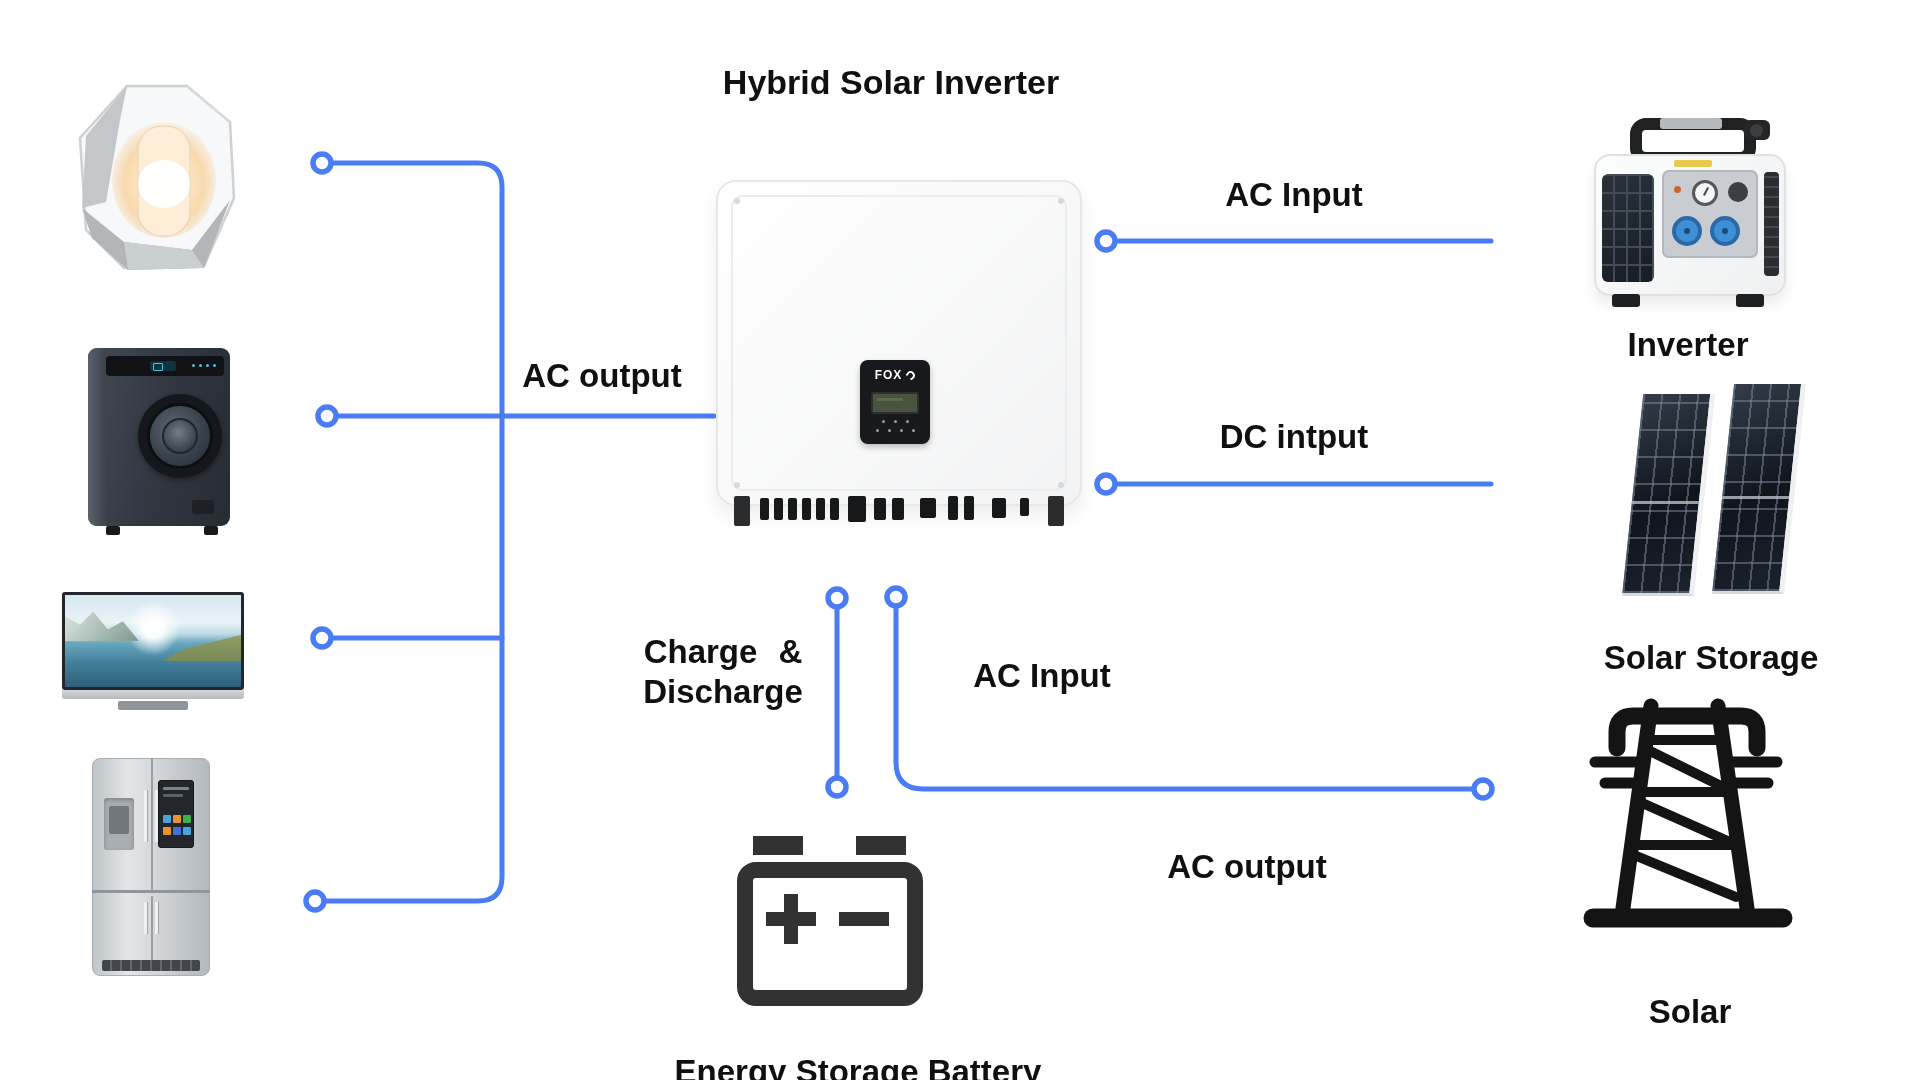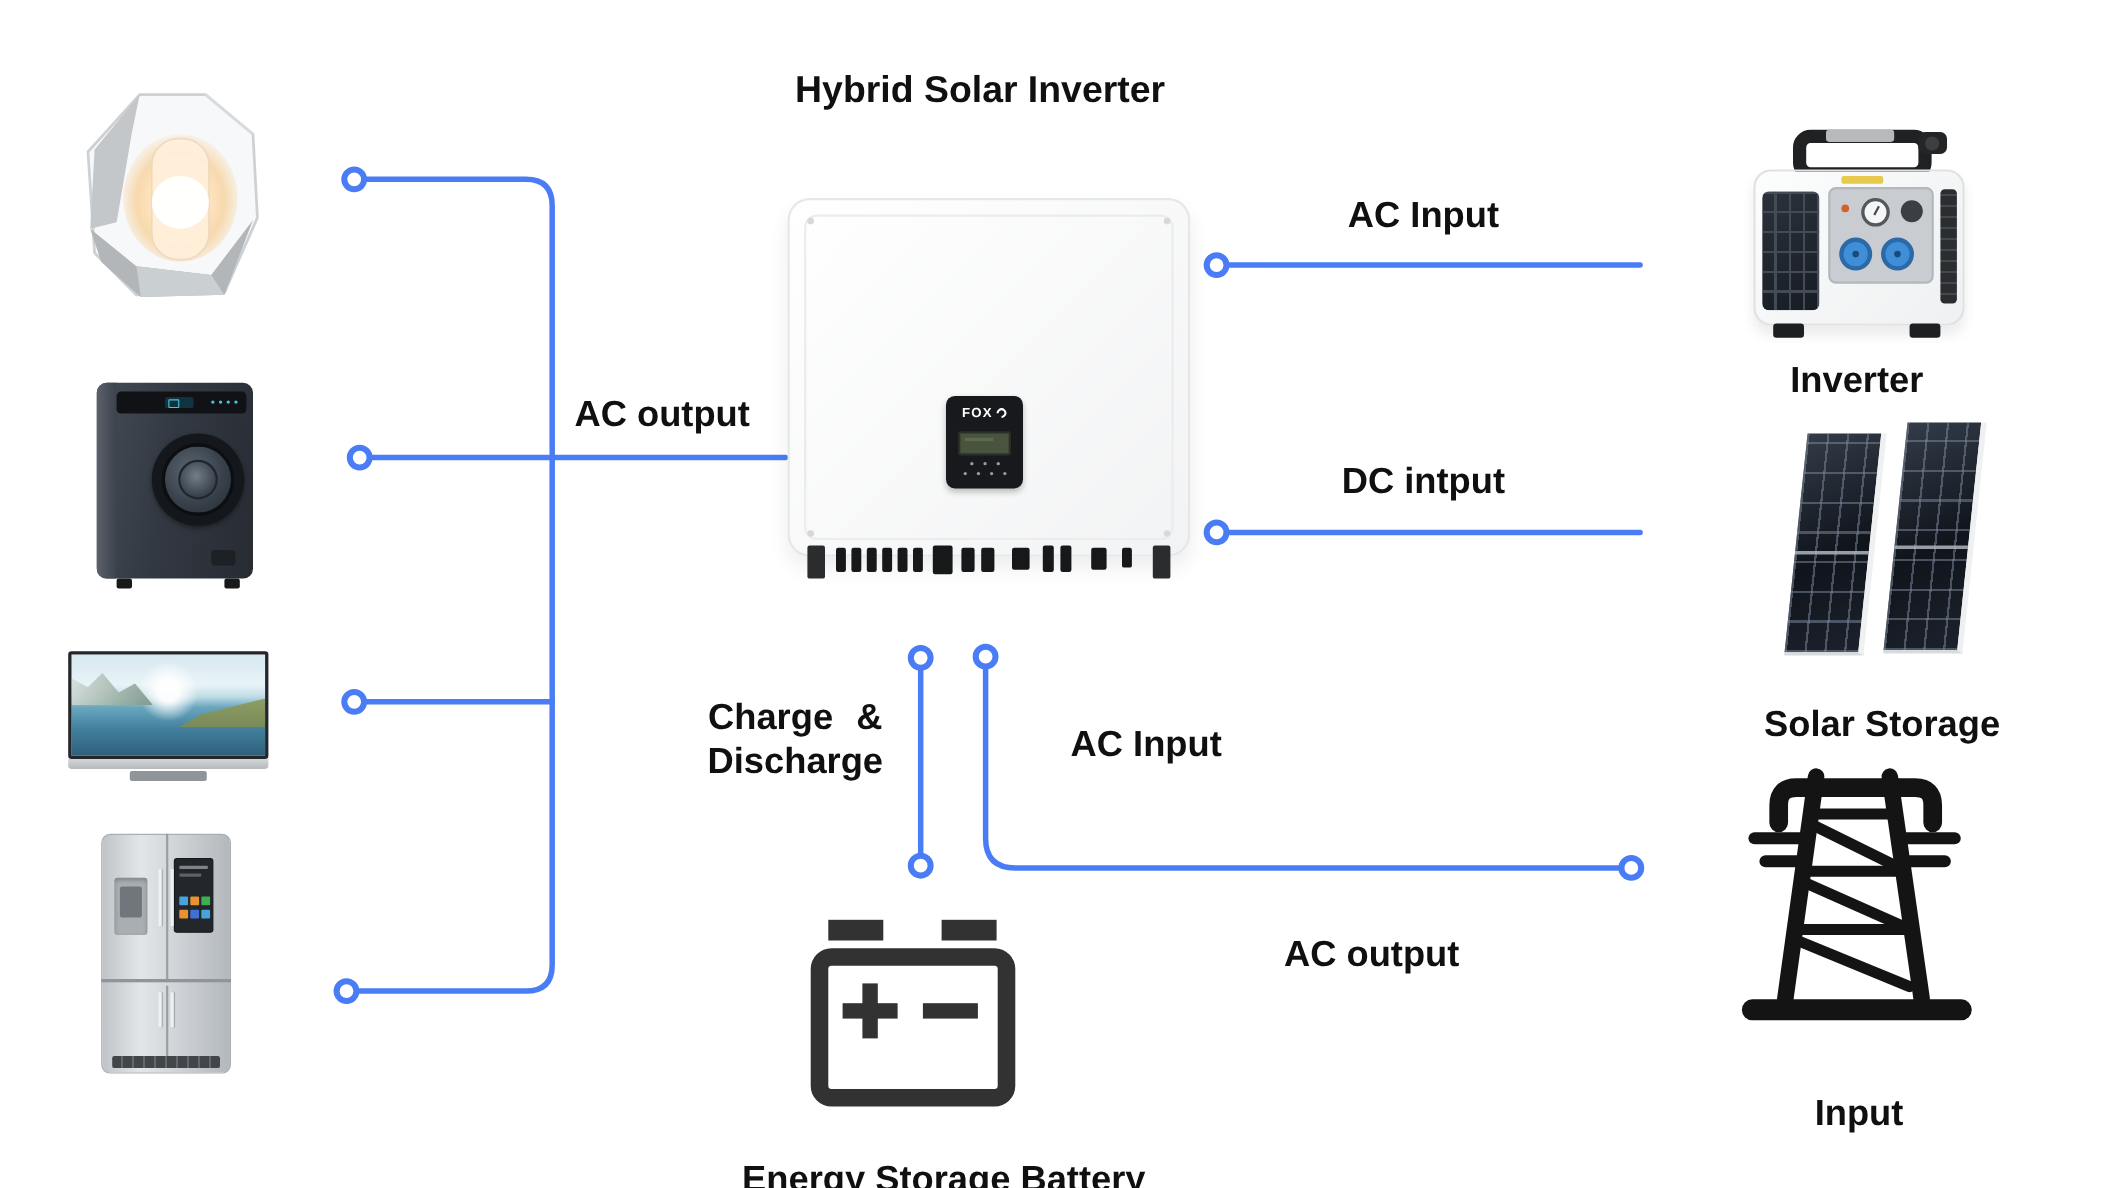--- a/index.html
+++ b/index.html
@@ -168,21 +168,21 @@
   <div class="lbl" style="left:1294px;top:373px;">DC intput</div>
   <div class="lbl" style="left:723px;top:588px;">
     <div class="ws">Charge &amp;</div>
     <div>Discharge</div>
   </div>
   <div class="lbl" style="left:1042px;top:612px;">AC Input</div>
   <div class="lbl" style="left:1247px;top:803px;">AC output</div>
   <div class="lbl" style="left:858px;top:1008px;">Energy Storage Battery</div>
   <div class="lbl" style="left:1688px;top:281px;">Inverter</div>
   <div class="lbl" style="left:1711px;top:594px;">Solar Storage</div>
-  <div class="lbl" style="left:1690px;top:948px;">Input</div>
+  <div class="lbl" style="left:1690px;top:948px;">Solar</div>
 
   <div class="inverter">
     <div class="inv-body">
       <div class="inv-seam"></div>
       <div class="inv-screw" style="left:16px;top:16px;"></div>
       <div class="inv-screw" style="right:16px;top:16px;"></div>
       <div class="inv-screw" style="left:16px;bottom:16px;"></div>
       <div class="inv-screw" style="right:16px;bottom:16px;"></div>
       <div class="fox-panel">
         <div class="fox-row">

